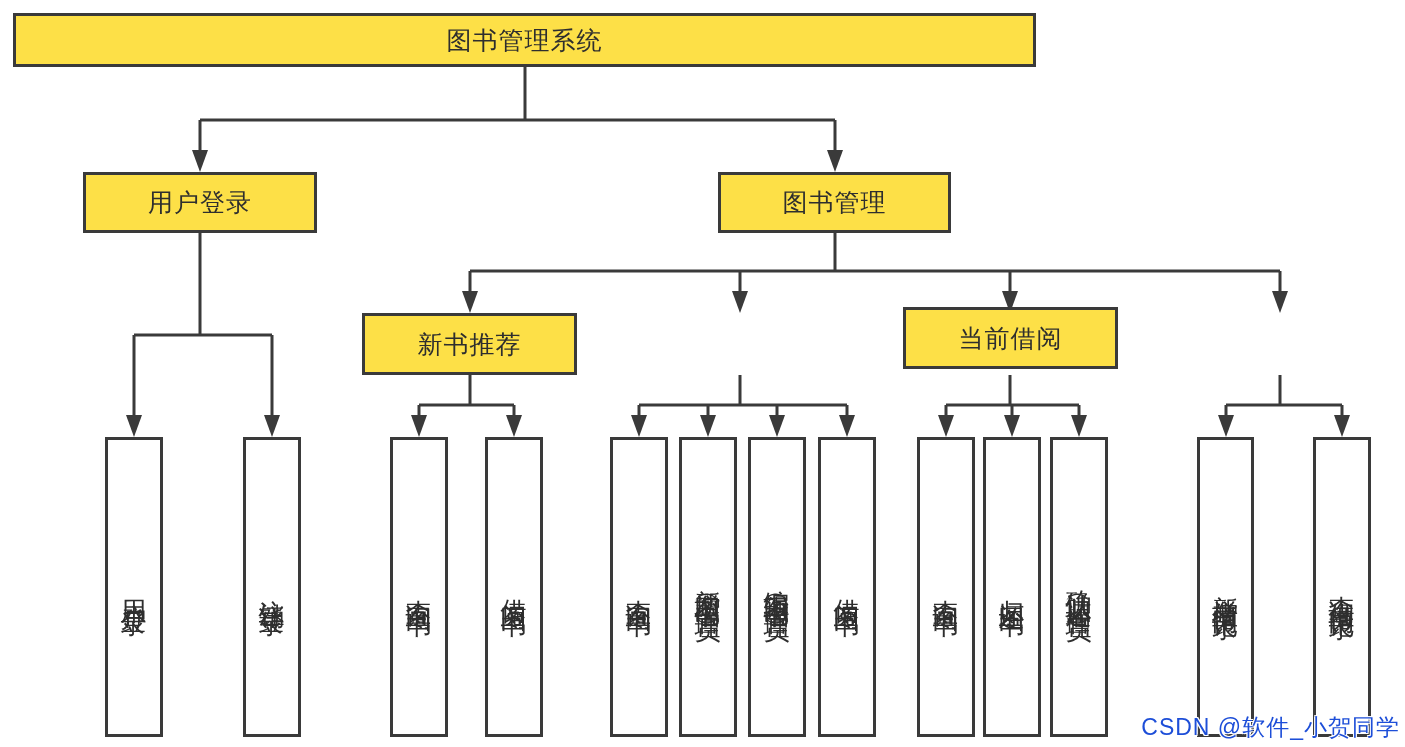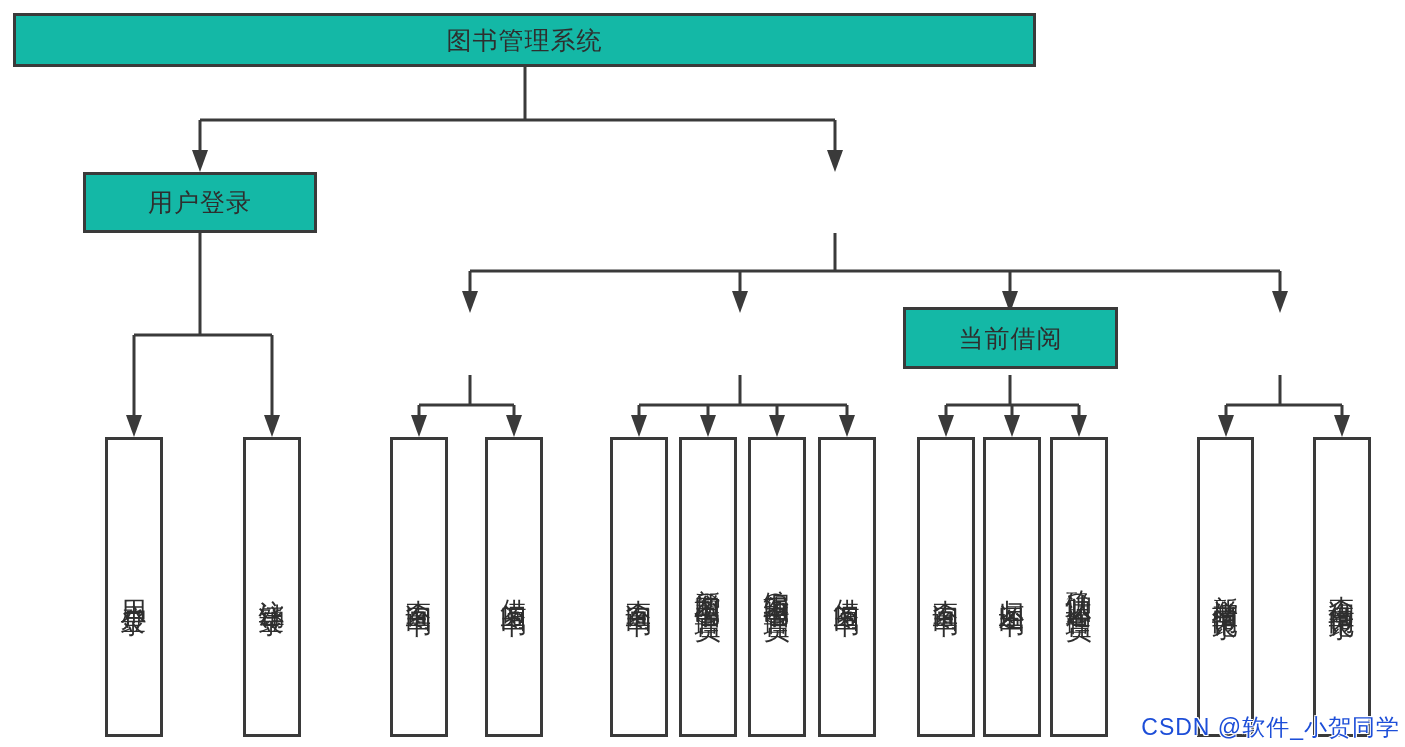--- a/index.html
+++ b/index.html
@@ -27,21 +27,21 @@
     fill: none;
   }
   .arrowhead {
     fill: #3a3a3a;
     stroke: none;
   }
   .node {
     position: absolute;
     box-sizing: border-box;
     border: 3px solid #3a3a3a;
-    background: #14b8a6;
+    background: #fde047;
     display: flex;
     align-items: center;
     justify-content: center;
     color: #2e2e2e;
     font-size: 25px;
     letter-spacing: 1px;
     z-index: 1;
   }
   .leaf {
     position: absolute;
@@ -117,21 +117,27 @@
     <polygon class="arrowhead" points="1334,415 1350,415 1342,437"></polygon>
   </svg>
 
   <div class="node" style="left:13px; top:13px; width:1023px; height:54px;">
     <span>图书管理系统</span>
   </div>
 
   <div class="node" style="left:83px; top:172px; width:234px; height:61px;">
     <span>用户登录</span>
   </div>
+  <div class="node" style="left:718px; top:172px; width:233px; height:61px;">
+    <span>图书管理</span>
+  </div>
 
+  <div class="node" style="left:362px; top:313px; width:215px; height:62px;">
+    <span>新书推荐</span>
+  </div>
   <div class="node" style="left:903px; top:307px; width:215px; height:62px;">
     <span>当前借阅</span>
   </div>
 
   <div class="leaf" style="left:105px; top:437px; width:58px; height:300px;">
     <span class="vtext">用户登录</span>
   </div>
   <div class="leaf" style="left:243px; top:437px; width:58px; height:300px;">
     <span class="vtext">注销登录</span>
   </div>

